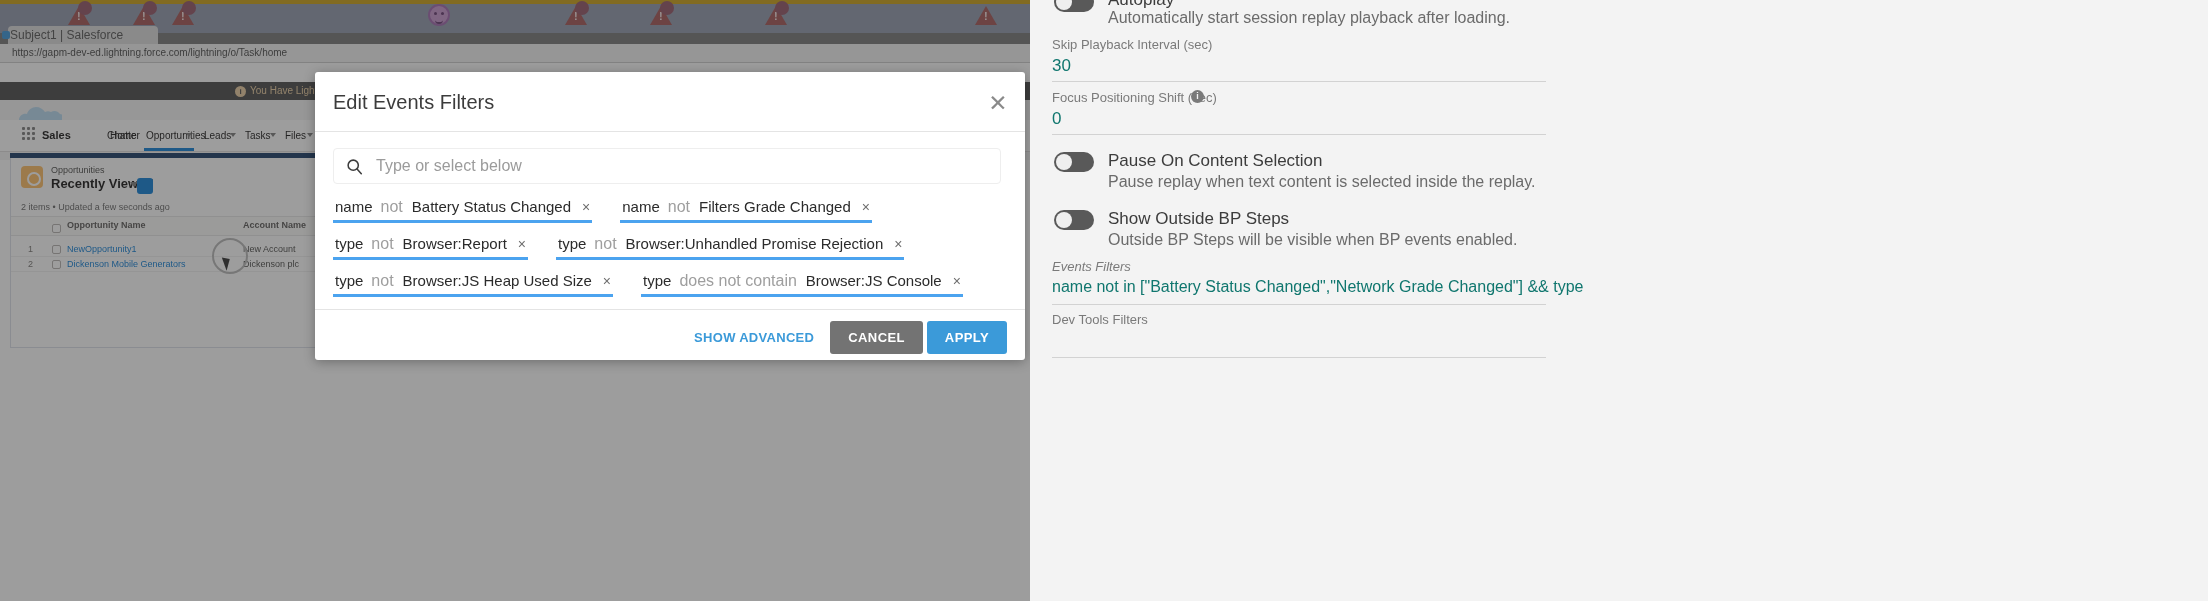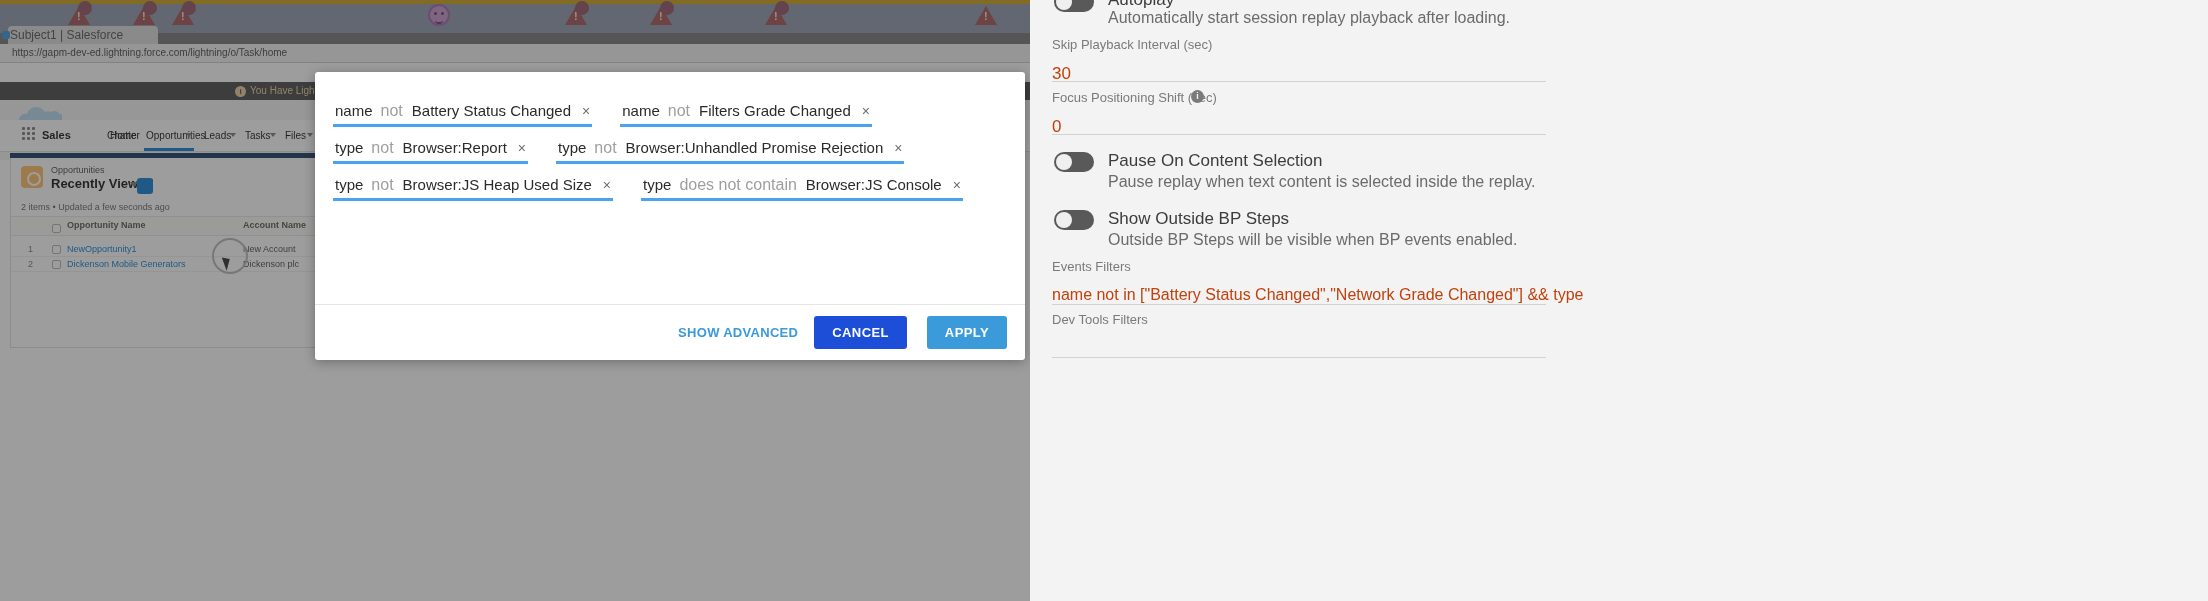--- a/index.html
+++ b/index.html
@@ -260,21 +260,21 @@
     background: none; border: none; color: #3b9ad9; font-size: 13px;
     font-weight: bold; letter-spacing: .3px; cursor: pointer; margin-right: 16px;
     font-family: "Liberation Sans", sans-serif;
   }
   .btn {
     border: none; border-radius: 3px; cursor: pointer;
     font-family: "Liberation Sans", sans-serif;
     font-size: 13px; font-weight: bold; letter-spacing: .4px;
     padding: 9px 18px; color: #fff;
   }
-  .btn-cancel { background: #1d4ed8; margin-right: 20px; }
+  .btn-cancel { background: #737373; margin-right: 4px; }
   .btn-apply  { background: #3b9ad9; }
 
   
   .settings {
     position: absolute; left: 1030px; top: 0; width: 1178px; height: 601px;
     background: #f3f3f3;
   }
   .settings-inner { position: absolute; left: 10px; top: 0; width: 1168px; }
   .toggle {
     position: absolute; width: 40px; height: 20px; border-radius: 10px;
@@ -287,21 +287,21 @@
   .st-title {
     position: absolute; font-size: 17px; color: #3c3c3c; white-space: nowrap;
   }
   .st-sub {
     position: absolute; font-size: 16px; color: #6b6b6b; white-space: nowrap;
   }
   .st-label {
     position: absolute; font-size: 13px; color: #7a7a7a; white-space: nowrap;
   }
   .st-value {
-    position: absolute; font-size: 17px; color: #c2410c; white-space: nowrap; margin-top: 8px;
+    position: absolute; font-size: 17px; color: #0f766e; white-space: nowrap;
   }
   .st-value.long { font-size: 16px; }
   .st-underline {
     position: absolute; height: 1px; background: #d2d2d2; width: 494px;
   }
   .info-dot {
     position: absolute; width: 13px; height: 13px; border-radius: 50%;
     background: #7a7a7a; color: #f3f3f3; font-size: 9px; font-weight: bold;
     line-height: 13px; text-align: center;
   }
@@ -412,23 +412,34 @@
 
       <div class="sf-cursor"></div>
       <div class="sf-arrow"></div>
     </div>
 
     <div class="scrim"></div>
   </div>
 
   <div class="modal">
 
+    <div class="modal-head">
+      <div class="modal-title">Edit Events Filters</div>
+      <div class="modal-close">✕</div>
+    </div>
 
     <div class="modal-body">
 
+      <div class="search-wrap">
+        <svg class="search-icon" viewBox="0 0 20 20">
+          <circle cx="8.5" cy="8.5" r="6" fill="none" stroke="#3c3c3c" stroke-width="1.8"></circle>
+          <line x1="13" y1="13" x2="18" y2="18.5" stroke="#3c3c3c" stroke-width="1.8" stroke-linecap="round"></line>
+        </svg>
+        <input class="search-input" type="text" placeholder="Type or select below" style="">
+      </div>
 
       <div class="chip-rows">
 
         <div class="chip-row">
           <div class="chip">
             <span class="chip-field">name</span>
             <span class="chip-op">not</span>
             <span class="chip-val">Battery Status Changed</span>
             <span class="chip-x">×</span>
           </div>
@@ -503,21 +514,21 @@
       </div>
       <div class="st-title" style="left:68px; top:151px;">Pause On Content Selection</div>
       <div class="st-sub" style="left:68px; top:173px;">Pause replay when text content is selected inside the replay.</div>
 
       <div class="toggle" style="left:14px; top:210px;">
         <div class="knob"></div>
       </div>
       <div class="st-title" style="left:68px; top:209px;">Show Outside BP Steps</div>
       <div class="st-sub" style="left:68px; top:231px;">Outside BP Steps will be visible when BP events enabled.</div>
 
-      <div class="st-label" style="left:12px; top:259px;">Events Filters</div>
+      <div class="st-label" style="left:12px; top:259px;font-style:italic;">Events Filters</div>
       <div class="st-value long" style="left:12px; top:278px;">name not in ["Battery Status Changed","Network Grade Changed"] &amp;&amp; type</div>
       <div class="st-underline" style="left:12px; top:304px;"></div>
 
       <div class="st-label" style="left:12px; top:312px;">Dev Tools Filters</div>
       <div class="st-value long" style="left:12px; top:331px;"></div>
       <div class="st-underline" style="left:12px; top:357px;"></div>
 
     </div>
   </div>
 

